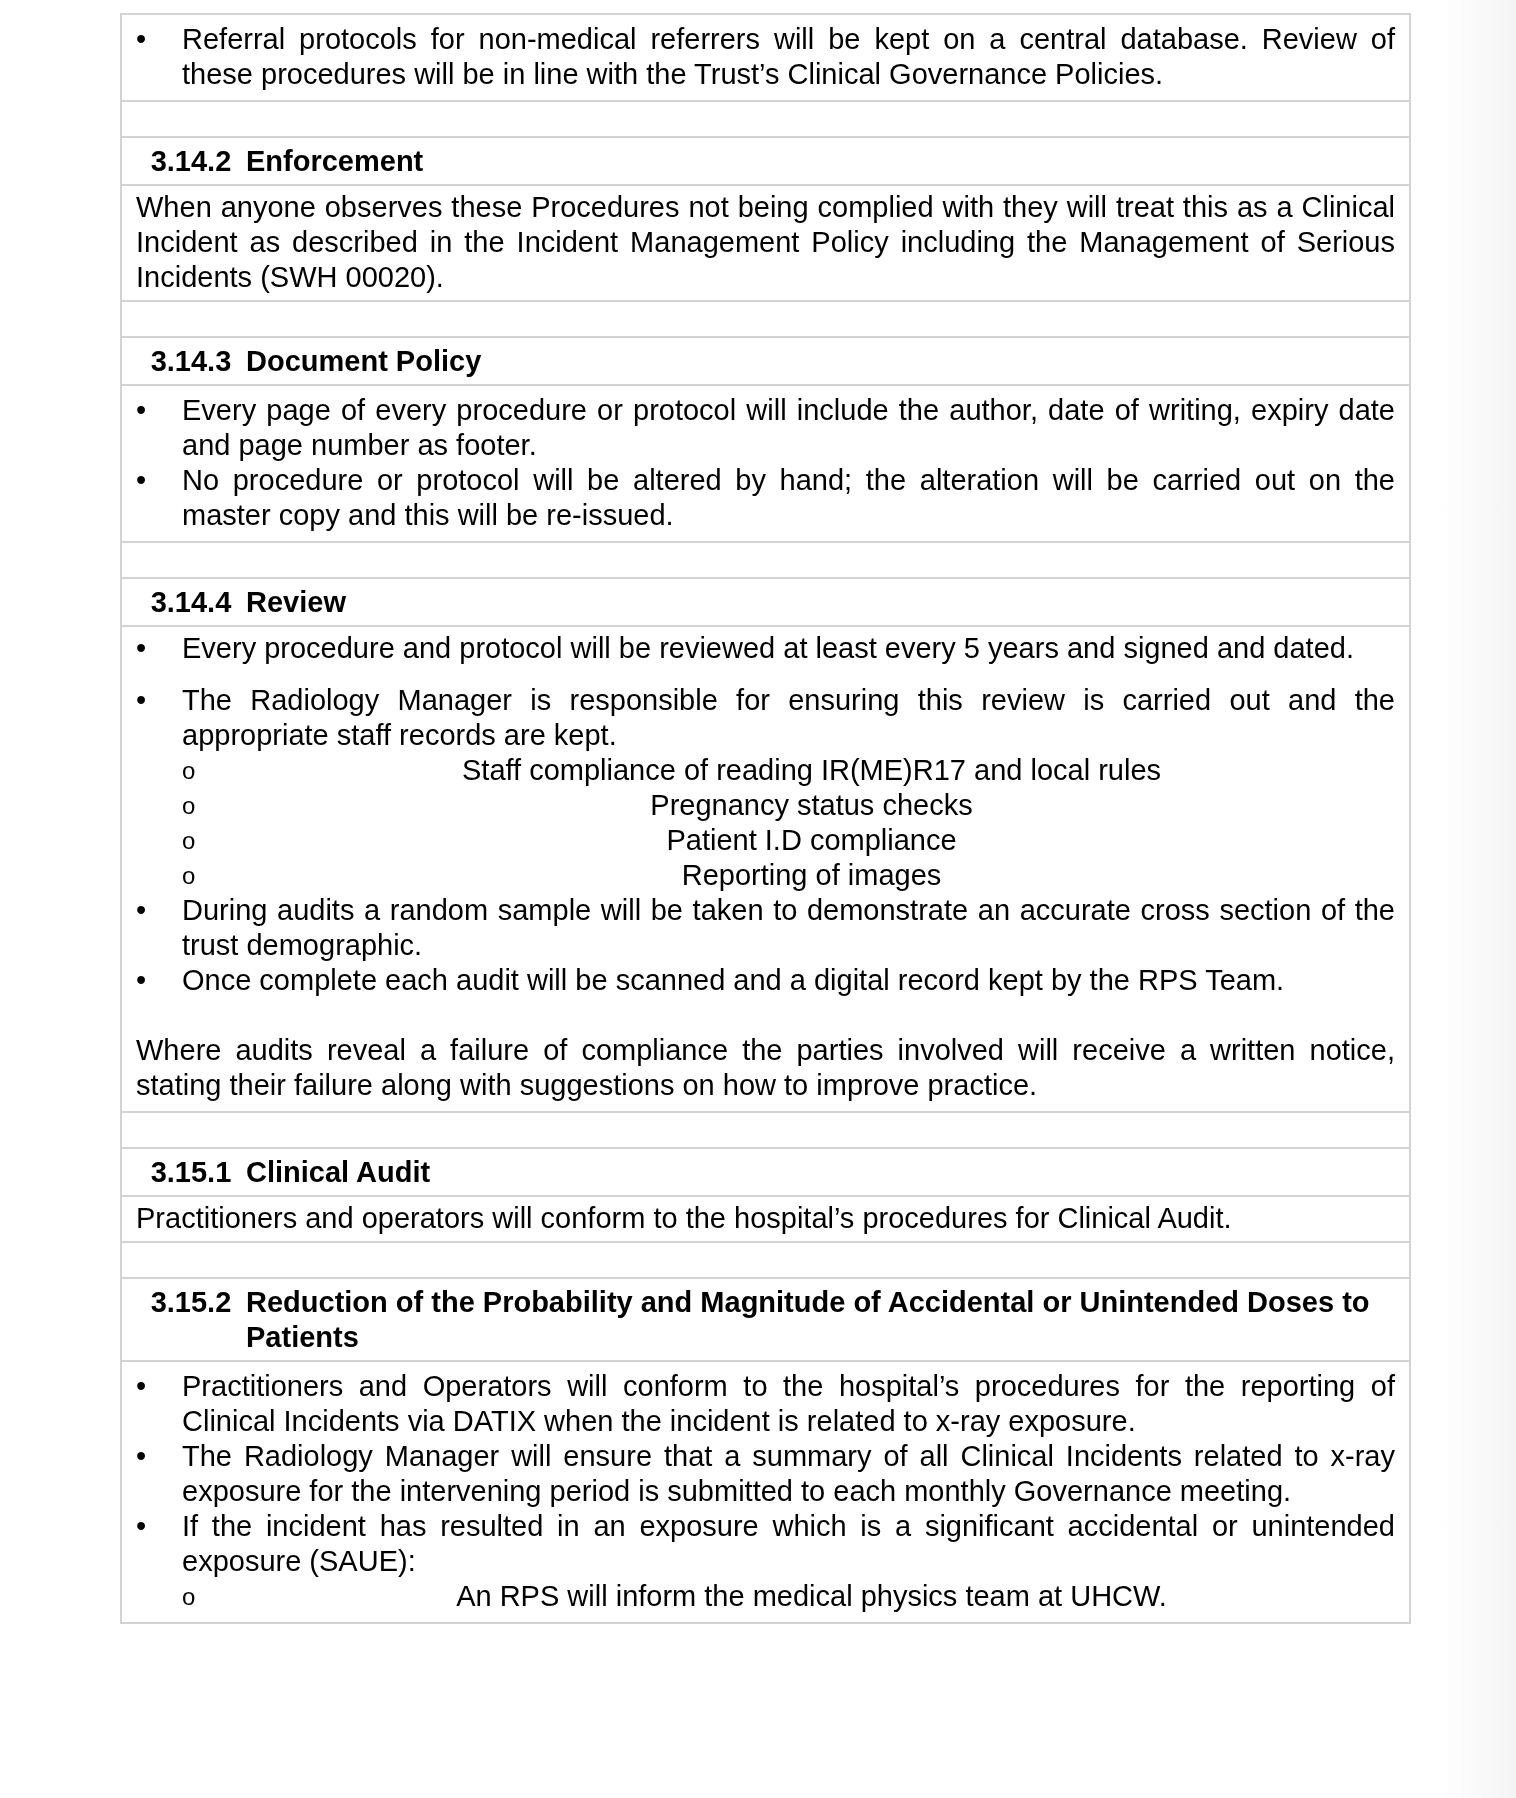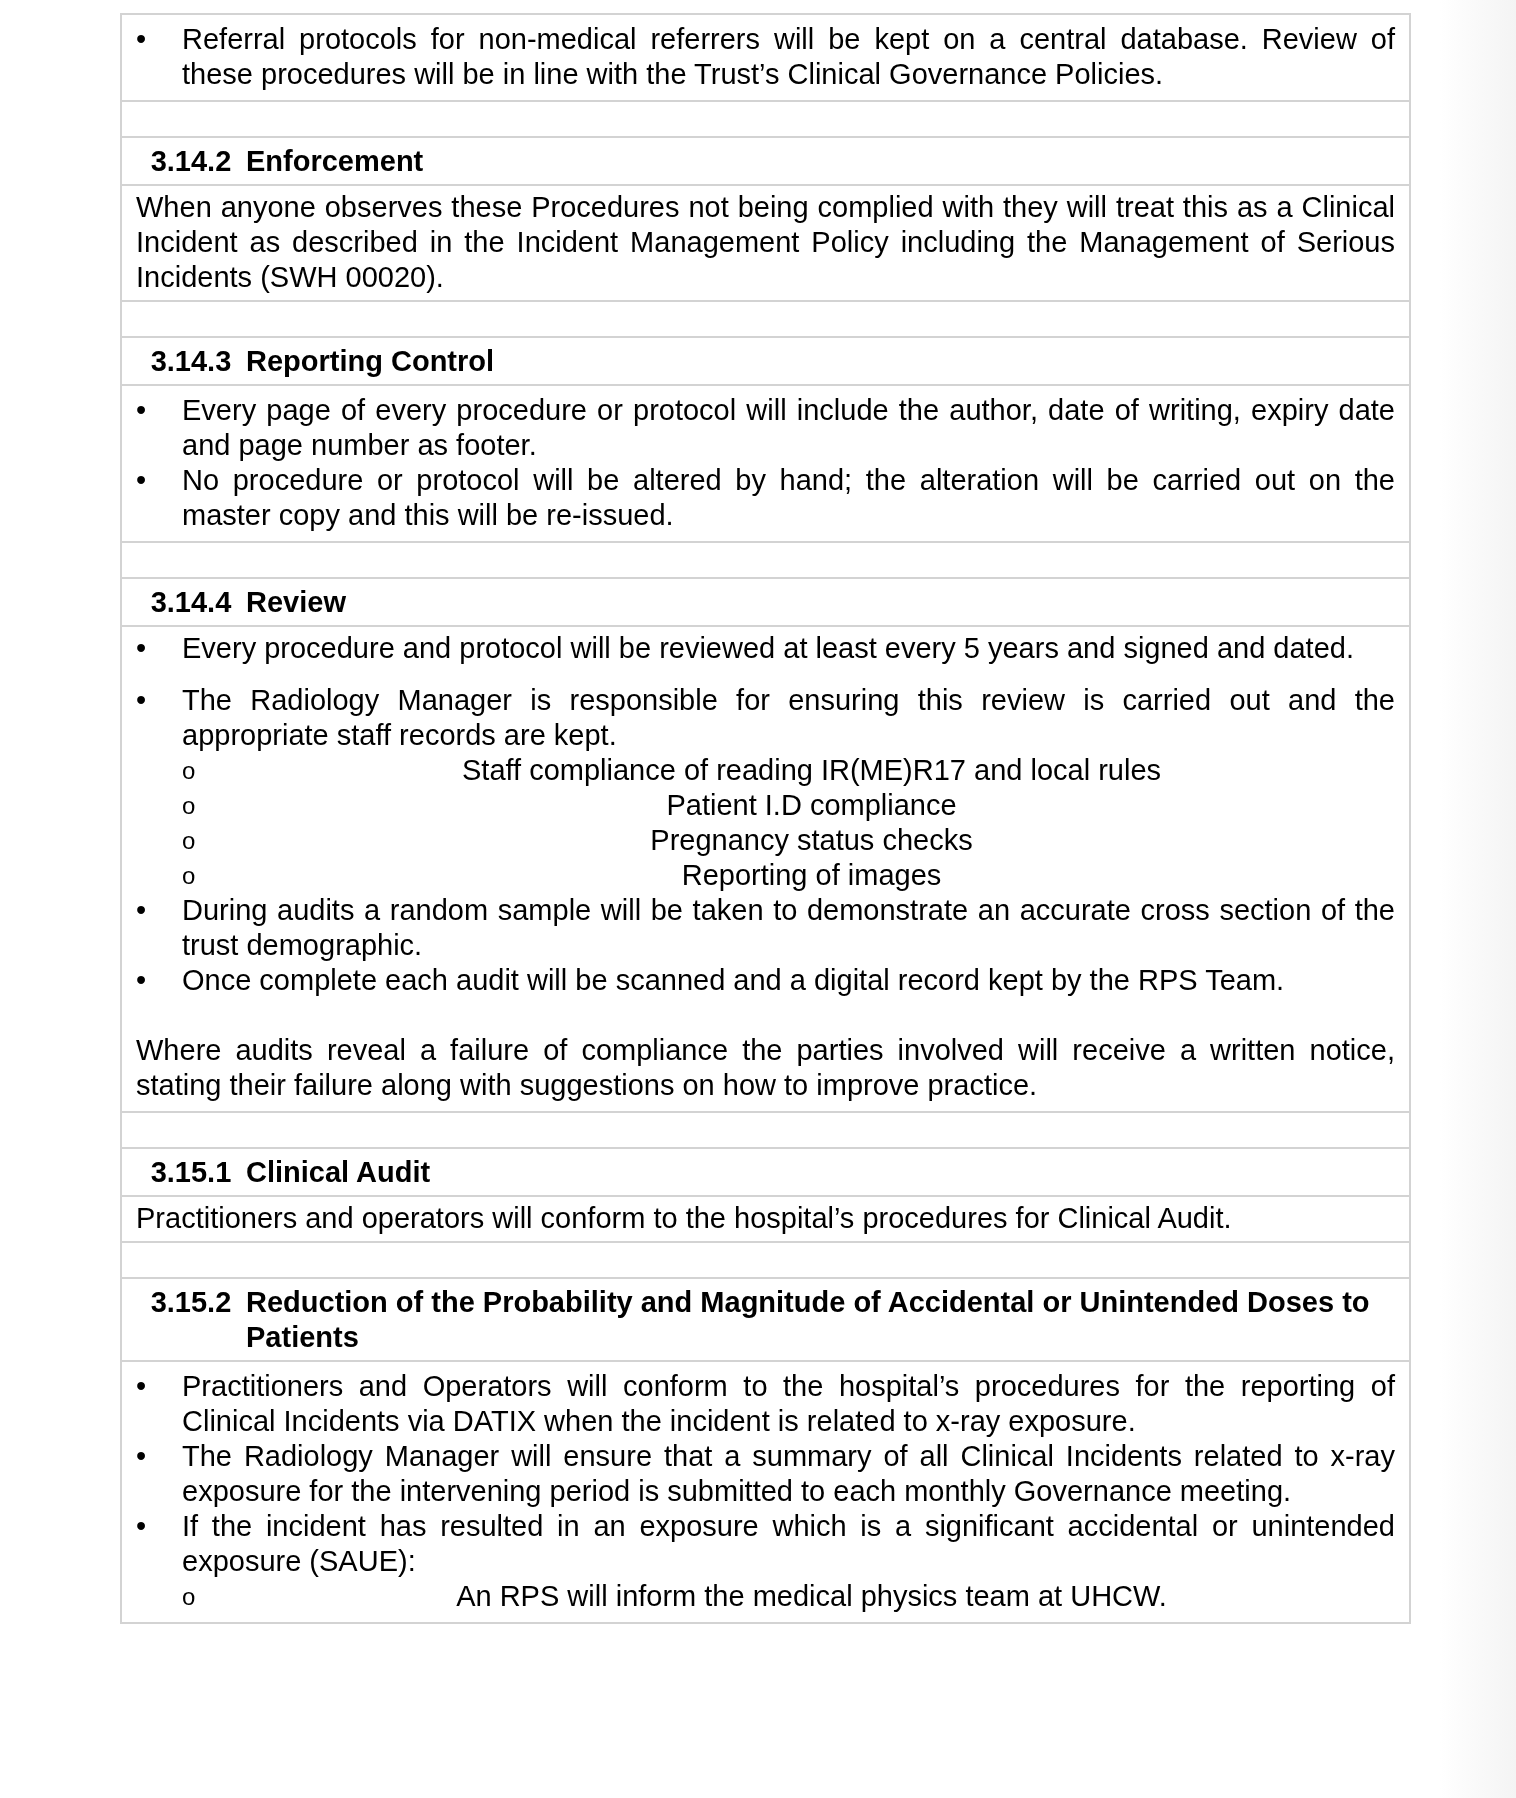--- a/index.html
+++ b/index.html
@@ -69,43 +69,43 @@
   <div class="row blank"></div>
 
   <div class="row heading">
     <span class="num w4">3.14.2</span><span>Enforcement</span>
   </div>
   <div class="row para">When anyone observes these Procedures not being complied with they will treat this as a Clinical Incident as described in the Incident Management Policy including the Management of Serious Incidents (SWH 00020).</div>
 
   <div class="row blank"></div>
 
   <div class="row heading">
-    <span class="num w4">3.14.3</span><span>Reporting Control</span>
+    <span class="num w4">3.14.3</span><span>Document Policy</span>
   </div>
   <div class="row pad-tb">
     <ul class="bullets">
       <li>Every page of every procedure or protocol will include the author, date of writing, expiry date and page number as footer.</li>
       <li>No procedure or protocol will be altered by hand; the alteration will be carried out on the master copy and this will be re-issued.</li>
     </ul>
   </div>
 
   <div class="row blank"></div>
 
   <div class="row heading">
     <span class="num w4">3.14.4</span><span>Review</span>
   </div>
   <div class="row" style="padding-top:4px;padding-bottom:8px;">
     <ul class="bullets spaced">
       <li>Every procedure and protocol will be reviewed at least every 5 years and signed and dated.</li>
       <li>The Radiology Manager is responsible for ensuring this review is carried out and the appropriate staff records are kept.</li>
     </ul>
     <ul class="sub">
       <li>Staff compliance of reading IR(ME)R17 and local rules</li>
+      <li>Pregnancy status checks</li>
       <li>Patient I.D compliance</li>
-      <li>Pregnancy status checks</li>
       <li>Reporting of images</li>
     </ul>
     <ul class="bullets">
       <li>During audits a random sample will be taken to demonstrate an accurate cross section of the trust demographic.</li>
       <li>Once complete each audit will be scanned and a digital record kept by the RPS Team.</li>
     </ul>
     <div class="para" style="padding:35px 0 0 0;">Where audits reveal a failure of compliance the parties involved will receive a written notice, stating their failure along with suggestions on how to improve practice.</div>
   </div>
 
   <div class="row blank"></div>

